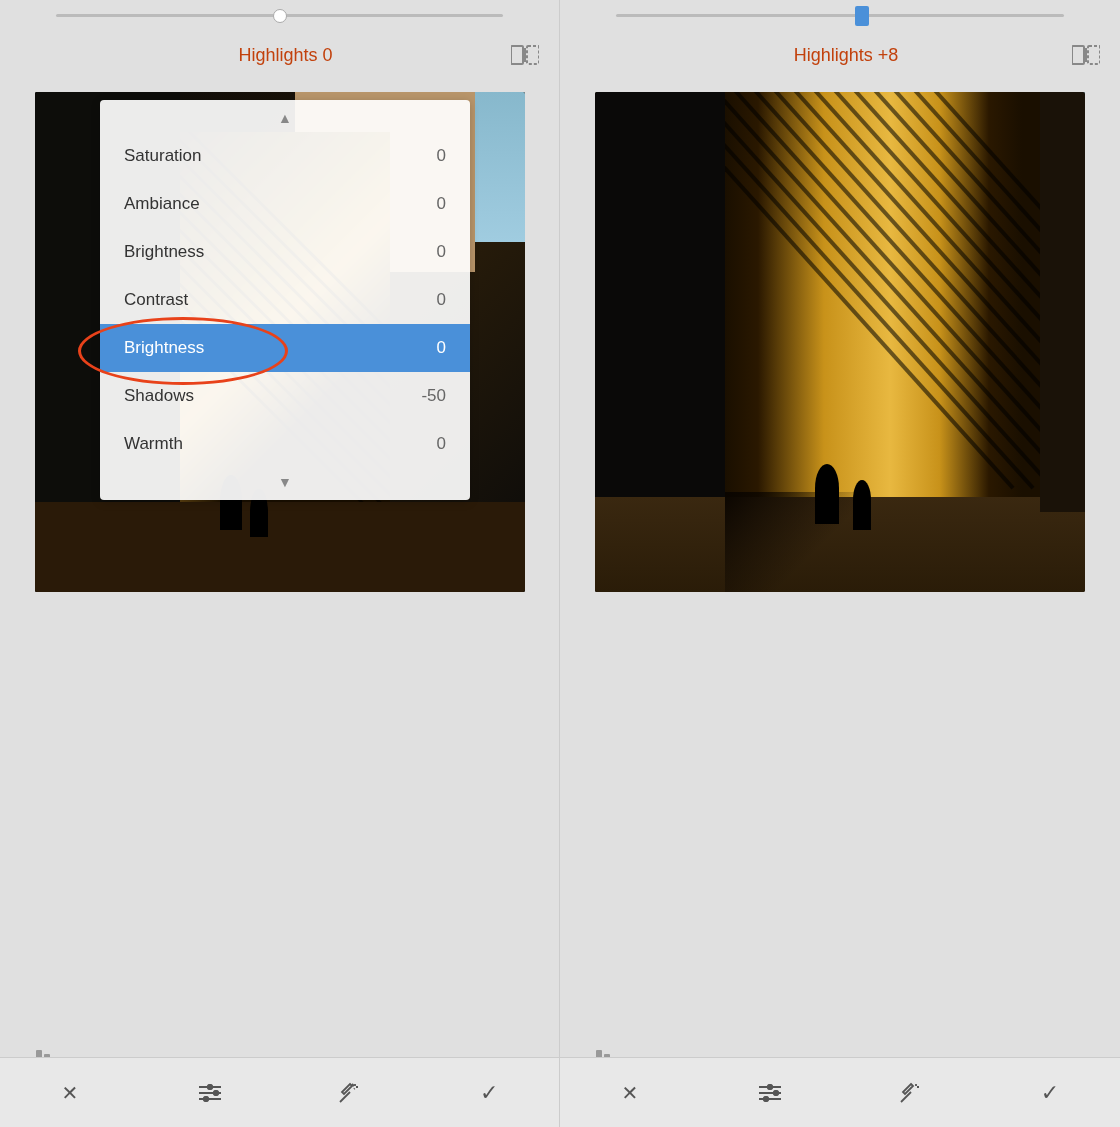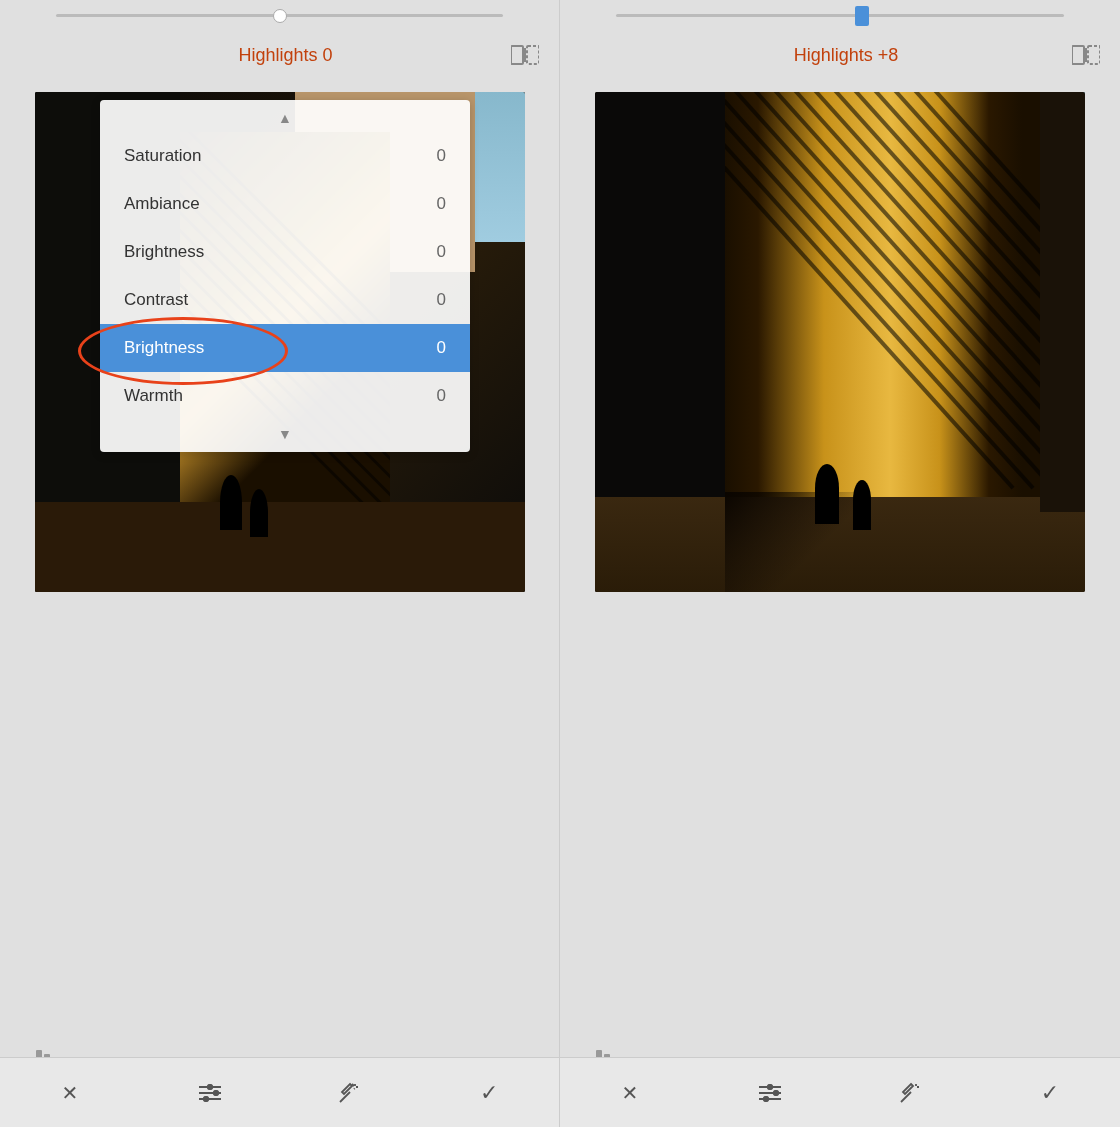--- a/index.html
+++ b/index.html
@@ -375,20 +375,24 @@
           <span class="menu-item-label">Brightness</span>
           <span class="menu-item-value">0</span>
         </div>
         <div class="menu-item">
           <span class="menu-item-label">Contrast</span>
           <span class="menu-item-value">0</span>
         </div>
         <div class="menu-item active">
           <span class="menu-item-label">Brightness</span>
           <span class="menu-item-value">0</span>
+        </div>
+        <div class="menu-item">
+          <span class="menu-item-label">Shadows</span>
+          <span class="menu-item-value">-50</span>
         </div>
         <div class="menu-item">
           <span class="menu-item-label">Warmth</span>
           <span class="menu-item-value">0</span>
         </div>
 
         <div class="menu-chevron-down">
           <span>▼</span>
         </div>
       </div>

